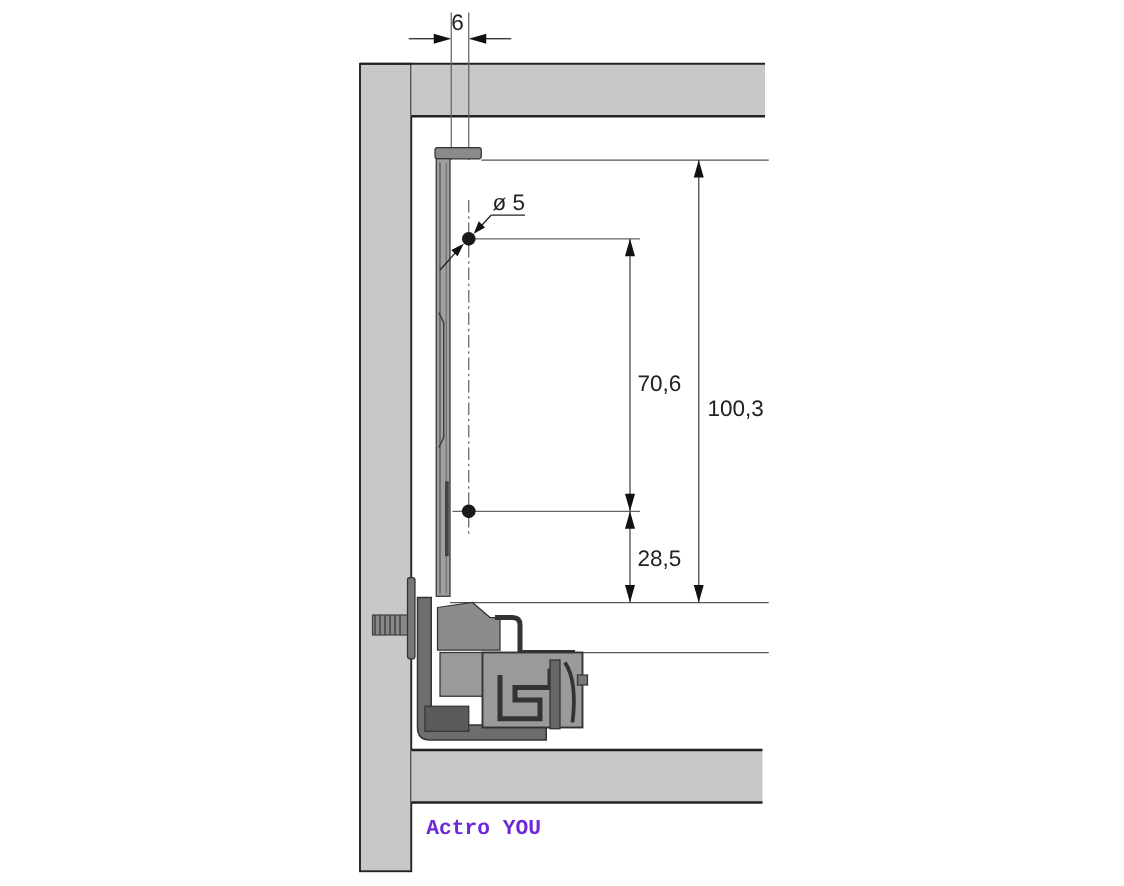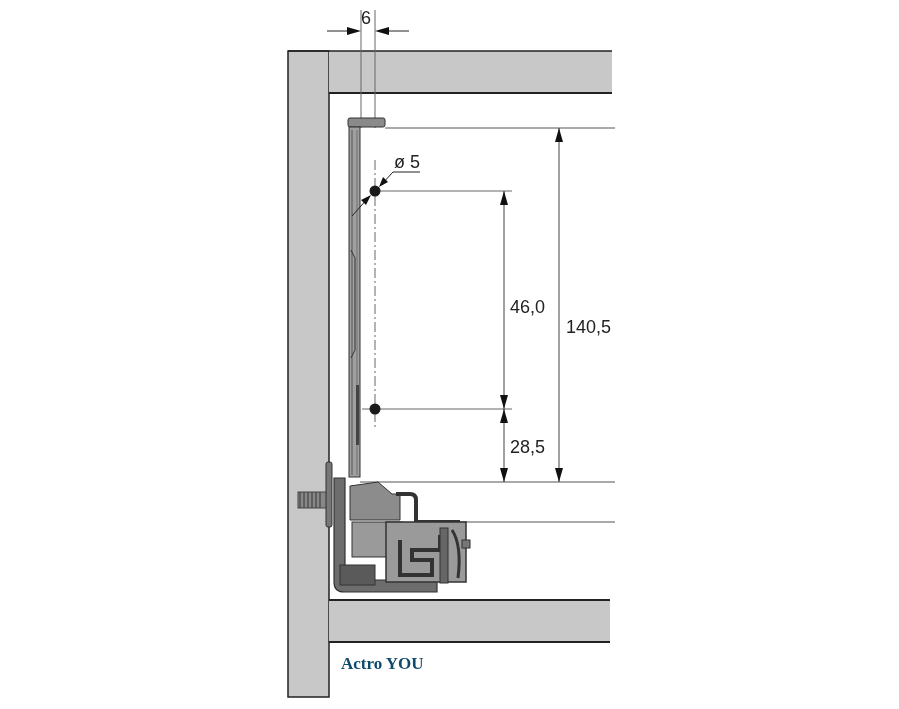--- a/index.html
+++ b/index.html
@@ -1,19 +1,19 @@
 <!DOCTYPE html>
 <html><head>
   <meta charset="utf-8">
   <style>
     html, body { margin: 0; padding: 0; background: #ffffff; }
     body { width: 899px; height: 709px; position: relative; overflow: hidden; font-family: "DejaVu Sans", sans-serif; }
     svg { position: absolute; left: 0; top: 0; }
     .dim-label { position: absolute; font-family: "Liberation Sans", sans-serif; font-size: 18px; color: #222; white-space: nowrap; line-height: 1; }
-    .product-label { position: absolute; font-family: Liberation Serif, serif; font-weight: bold; font-size: 17px; color: #0c4a6e; white-space: nowrap; line-height: 1; }
+    .product-label { position: absolute; font-family: Liberation Mono, monospace; font-weight: bold; font-size: 17px; color: #6d28d9; white-space: nowrap; line-height: 1; }
   </style>
 </head>
 <body>
 
 <svg width="899" height="709" viewBox="0 0 899 709" xmlns="http://www.w3.org/2000/svg">
 
   <g>
     <rect x="288" y="51" width="41" height="646" fill="#c8c8c8" stroke="#222" stroke-width="1.5"></rect>
   </g>
 
@@ -99,16 +99,16 @@
     <path d="M400 540 L400 575 L432 575 L432 560 L412 560 L412 550 L440 550 L440 535" fill="none" stroke="#333" stroke-width="4"></path>
     <rect x="440" y="528" width="8" height="55" fill="#666" stroke="#333" stroke-width="1"></rect>
     <path d="M452 530 Q462 545 458 578" fill="none" stroke="#333" stroke-width="3"></path>
     <rect x="462" y="540" width="8" height="8" fill="#777" stroke="#333" stroke-width="1"></rect>
     <rect x="340" y="565" width="35" height="20" fill="#5a5a5a" stroke="#333" stroke-width="1"></rect>
   </g>
 </svg>
 
 <span class="dim-label" style="left:361px; top:9px;">6</span>
 <span class="dim-label" style="left:394px; top:153px;">ø 5</span>
-<span class="dim-label" style="left:510px; top:298px;">46,0</span>
-<span class="dim-label" style="left:566px; top:318px;">140,5</span>
+<span class="dim-label" style="left:510px; top:298px;">70,6</span>
+<span class="dim-label" style="left:566px; top:318px;">100,3</span>
 <span class="dim-label" style="left:510px; top:438px;">28,5</span>
 <span class="product-label" style="left:341px; top:655px;">Actro YOU</span>
 
 </body></html>

